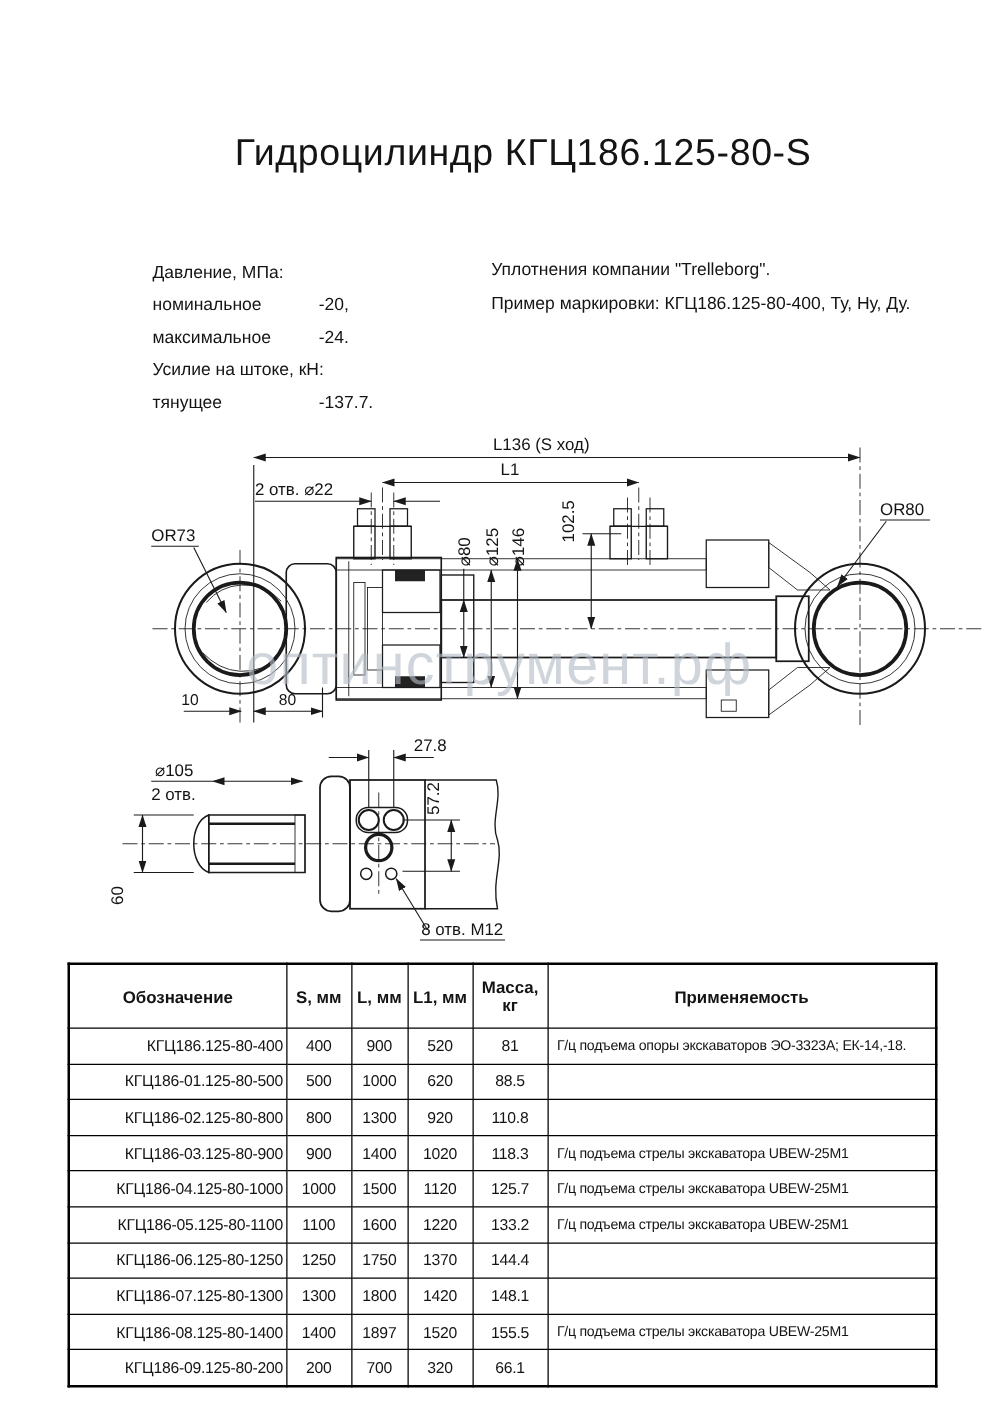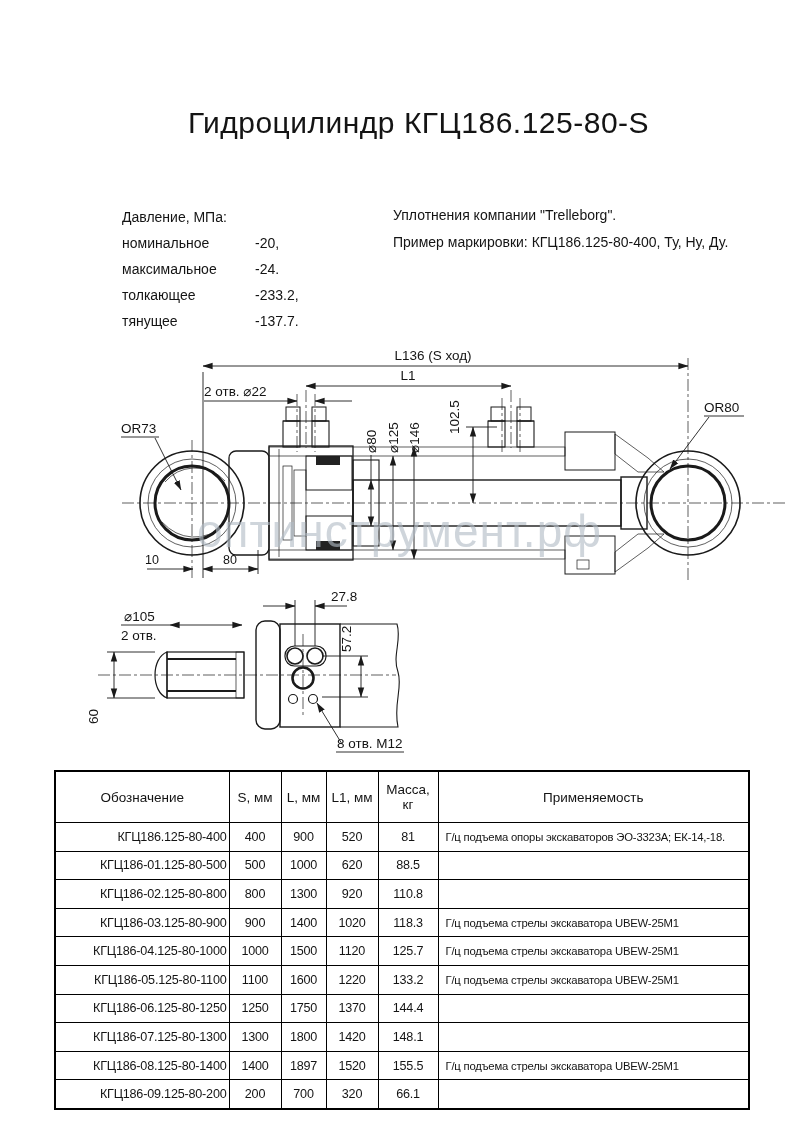--- a/index.html
+++ b/index.html
@@ -22,45 +22,42 @@
   svg .d{font-size:13.5px;}
   svg .ln{stroke:#1a1a1a;fill:none;stroke-width:1.3;}
   svg .thin{stroke-width:.7;}
   svg .cl{stroke:#1a1a1a;stroke-width:.7;fill:none;stroke-dasharray:12 3 3 3;}
   svg .dim{stroke:#1a1a1a;stroke-width:.9;fill:none;}
   #spec-table{
     top:770px;left:54px;width:694px;border-collapse:collapse;table-layout:fixed;
     border:2px solid #000;
   }
   #spec-table th,#spec-table td{border:1px solid #000;vertical-align:middle;}
-  #spec-table th{font-weight:normal;font-size:13.5px;height:50px;padding:0 2px;}
+  #spec-table th{font-weight:bold;font-size:13.5px;height:50px;padding:0 2px;}
   #spec-table td{height:25.6px;font-size:12.6px;letter-spacing:-.2px;}
   #spec-table td.c0{text-align:right;padding:0 2px 0 8px;}
   #spec-table td.c1,#spec-table td.c2,#spec-table td.c3,#spec-table td.c4{text-align:center;}
   #spec-table td.c5{text-align:left;padding:0 20px 0 7px;font-size:11.3px;}
 </style>
 </head>
 <body>
 
 <div id="title" class="abs">Гидроцилиндр КГЦ186.125-80-S</div>
 
 <div id="specs" class="abs">
   <div>Давление, МПа:</div>
   <div class="spec-row">
     <span class="spec-label">номинальное</span>
     <span>-20,</span>
   </div>
   <div class="spec-row">
     <span class="spec-label">максимальное</span>
     <span>-24.</span>
   </div>
-  <div class="spec-row">
-    <span class="spec-label">толкающее</span>
-    <span>-233.2,</span>
-  </div>
+  <div>Усилие на штоке, кН:</div>
   <div class="spec-row">
     <span class="spec-label">тянущее</span>
     <span>-137.7.</span>
   </div>
 </div>
 
 <div id="notes" class="abs">
   <div>Уплотнения компании "Trelleborg".</div>
   <div>Пример маркировки: КГЦ186.125-80-400, Ту, Ну, Ду.</div>
 </div>

